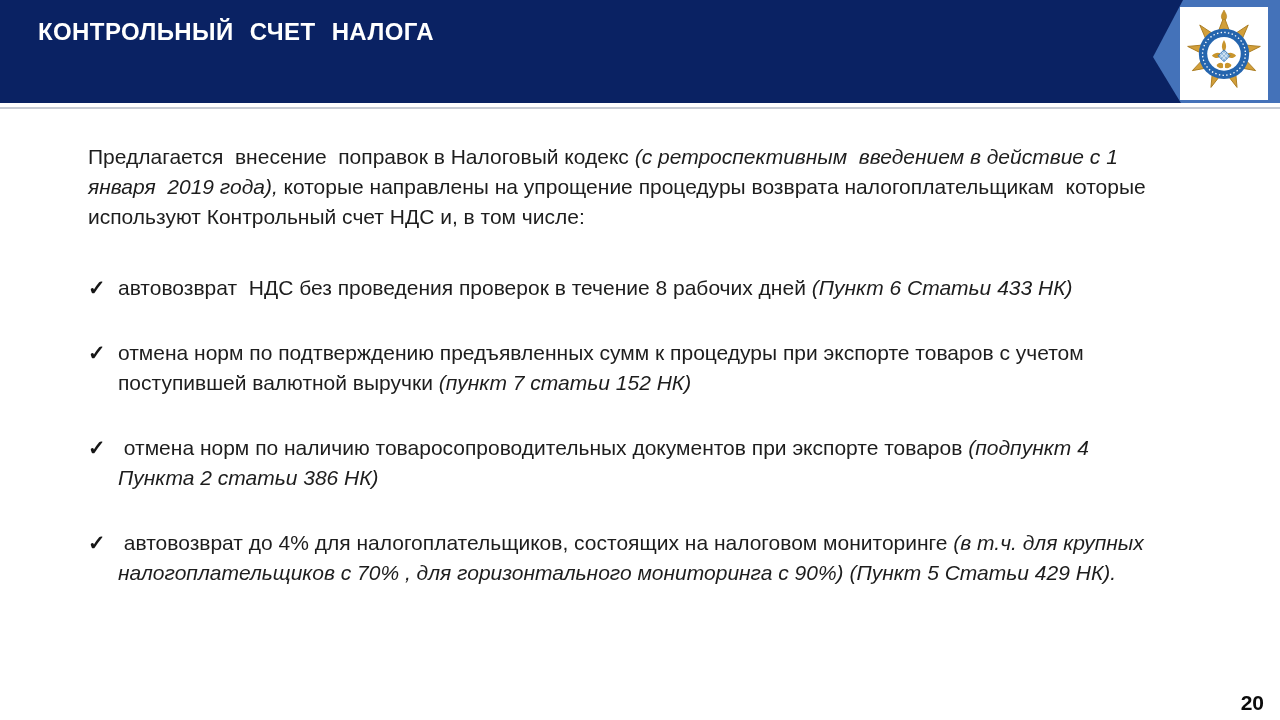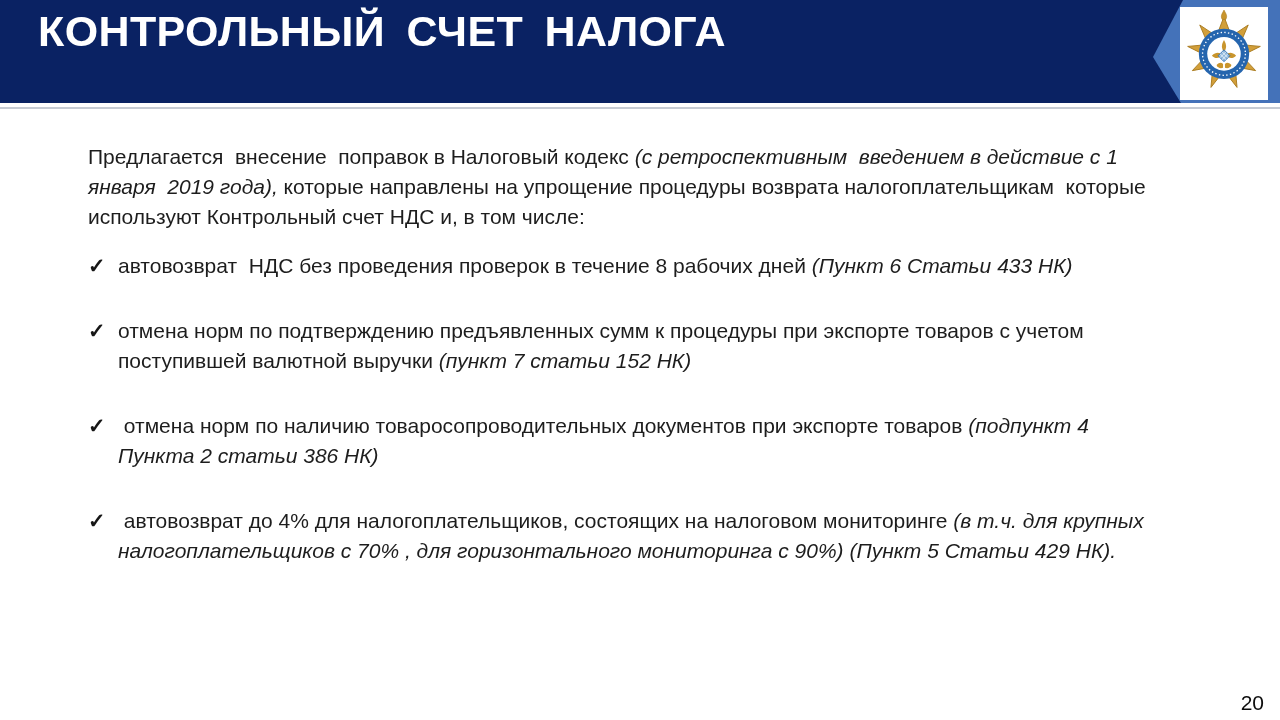--- a/index.html
+++ b/index.html
@@ -9,21 +9,21 @@
     background:#ffffff; overflow:hidden;
     font-family:"Liberation Sans", sans-serif;
   }
   
   .header-band {
     position:absolute; top:0; left:0; width:1280px; height:103px;
     background:#0a2263;
   }
   .slide-title {
     position:absolute; left:38px; top:11px;
-    color:#ffffff; font-size:43px; font-weight:bold;
+    color:#ffffff; font-size:24px; font-weight:bold;
     line-height:41px; letter-spacing:0.4px; word-spacing:9px;
     white-space:pre;
   }
   .corner-shape {
     position:absolute; left:1150px; top:0; width:130px; height:103px;
     background:#4472b9;
     clip-path:polygon(25.4% 0, 100% 0, 100% 100%, 23.8% 100%, 2.3% 55.3%);
   }
   .logo-box {
     position:absolute; left:1180px; top:7px; width:88px; height:93px;
@@ -31,31 +31,31 @@
   }
   .header-rule {
     position:absolute; top:107px; left:0; width:1280px; height:2px;
     background:#c6cbd4;
   }
   
   .content {
     position:absolute; left:88px; top:142px; width:1070px;
     color:#1d1d1d; font-size:21px; line-height:30px;
   }
-  .intro { margin-bottom:19px; }
+  .intro { margin-bottom:41px; }
   .seg { white-space:pre-wrap; }
   .seg.italic { font-style:italic; }
   .bullet-item { display:flex; margin-bottom:35px; }
   .bullet-marker {
     flex:0 0 30px; width:30px; font-size:21px; font-weight:600; color:#161616;
   }
   .bullet-text { flex:1; }
   .page-number {
     position:absolute; right:16px; bottom:5px;
-    font-size:21px; font-weight:normal; color:#0c0c0c;text-align:center;
+    font-size:21px; font-weight:bold; color:#0c0c0c;text-align:center;
   }
 </style>
 </head>
 <body>
 
 <div class="slide">
 
   <div class="header-band"></div>
   <div class="corner-shape"></div>
 

